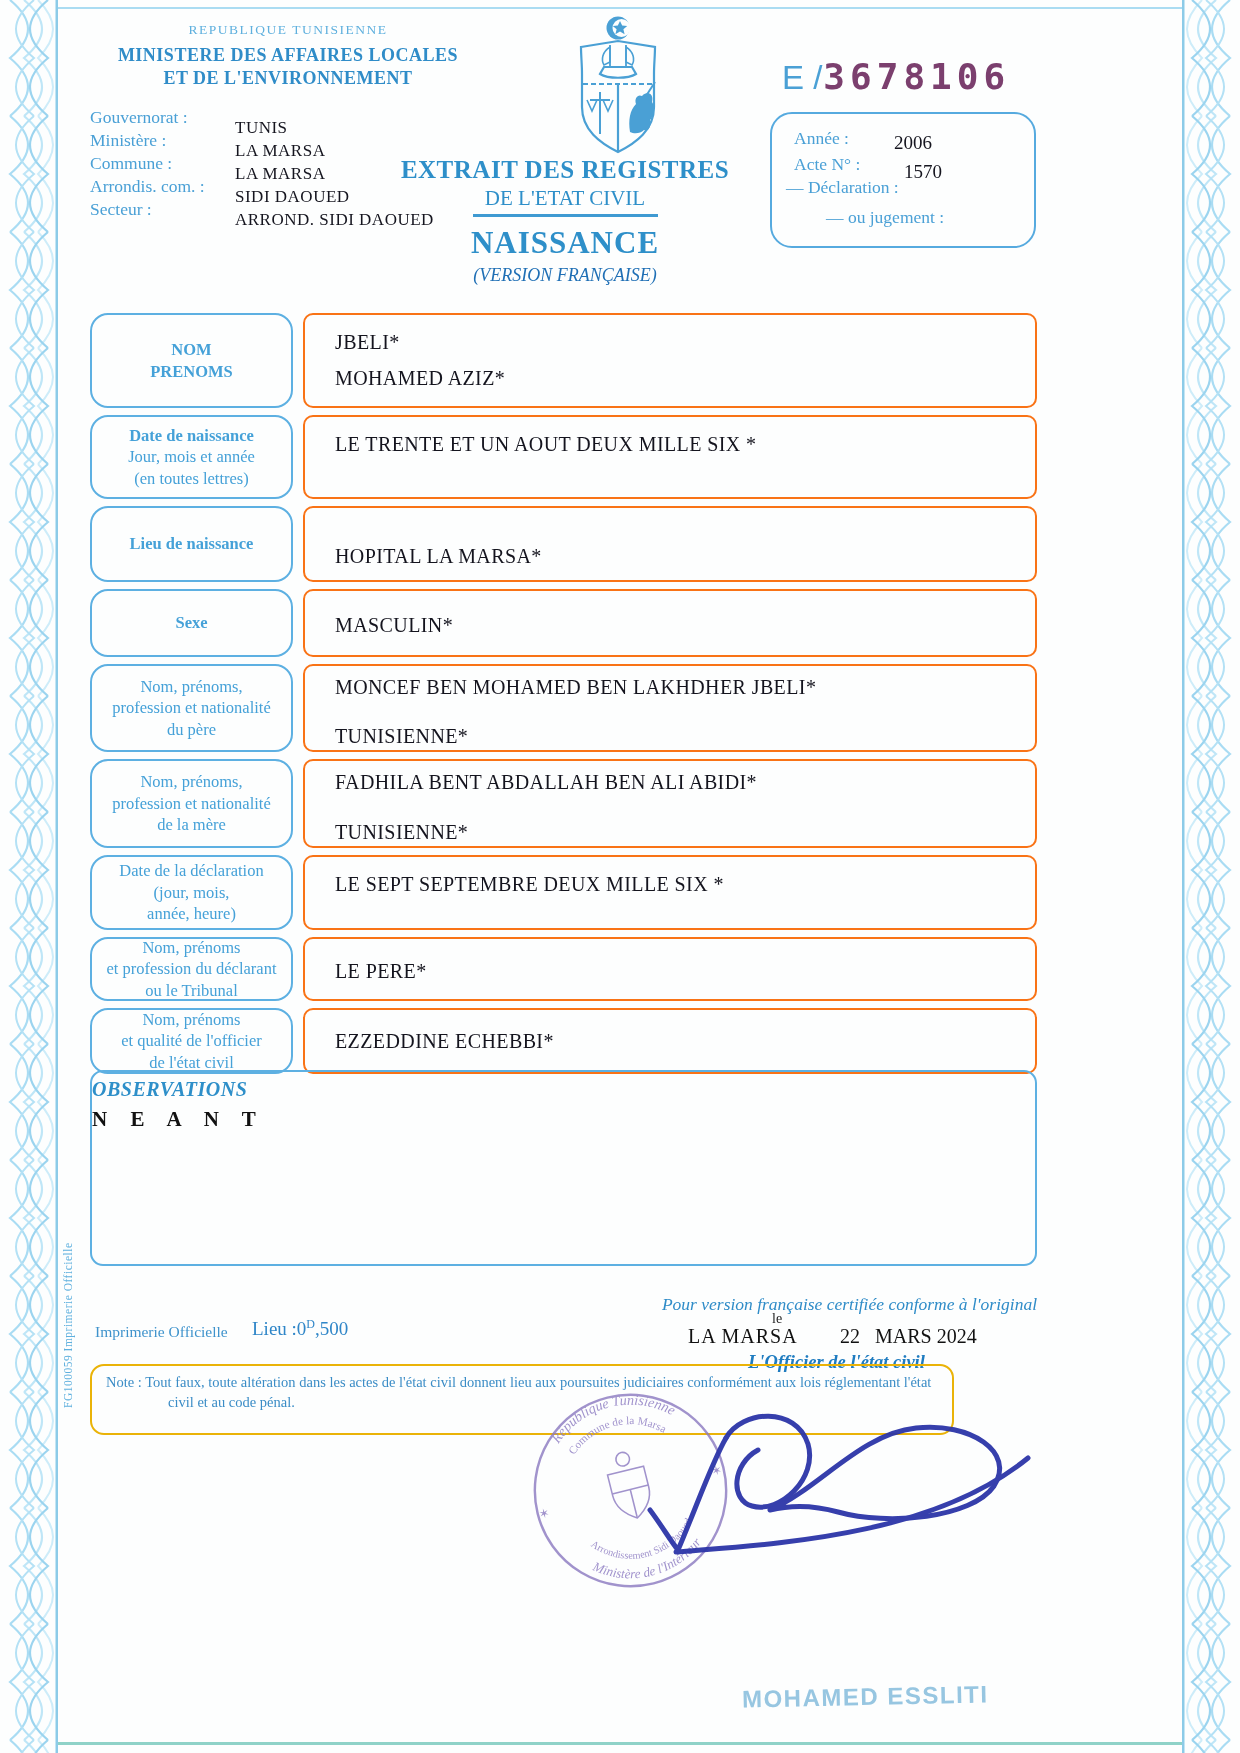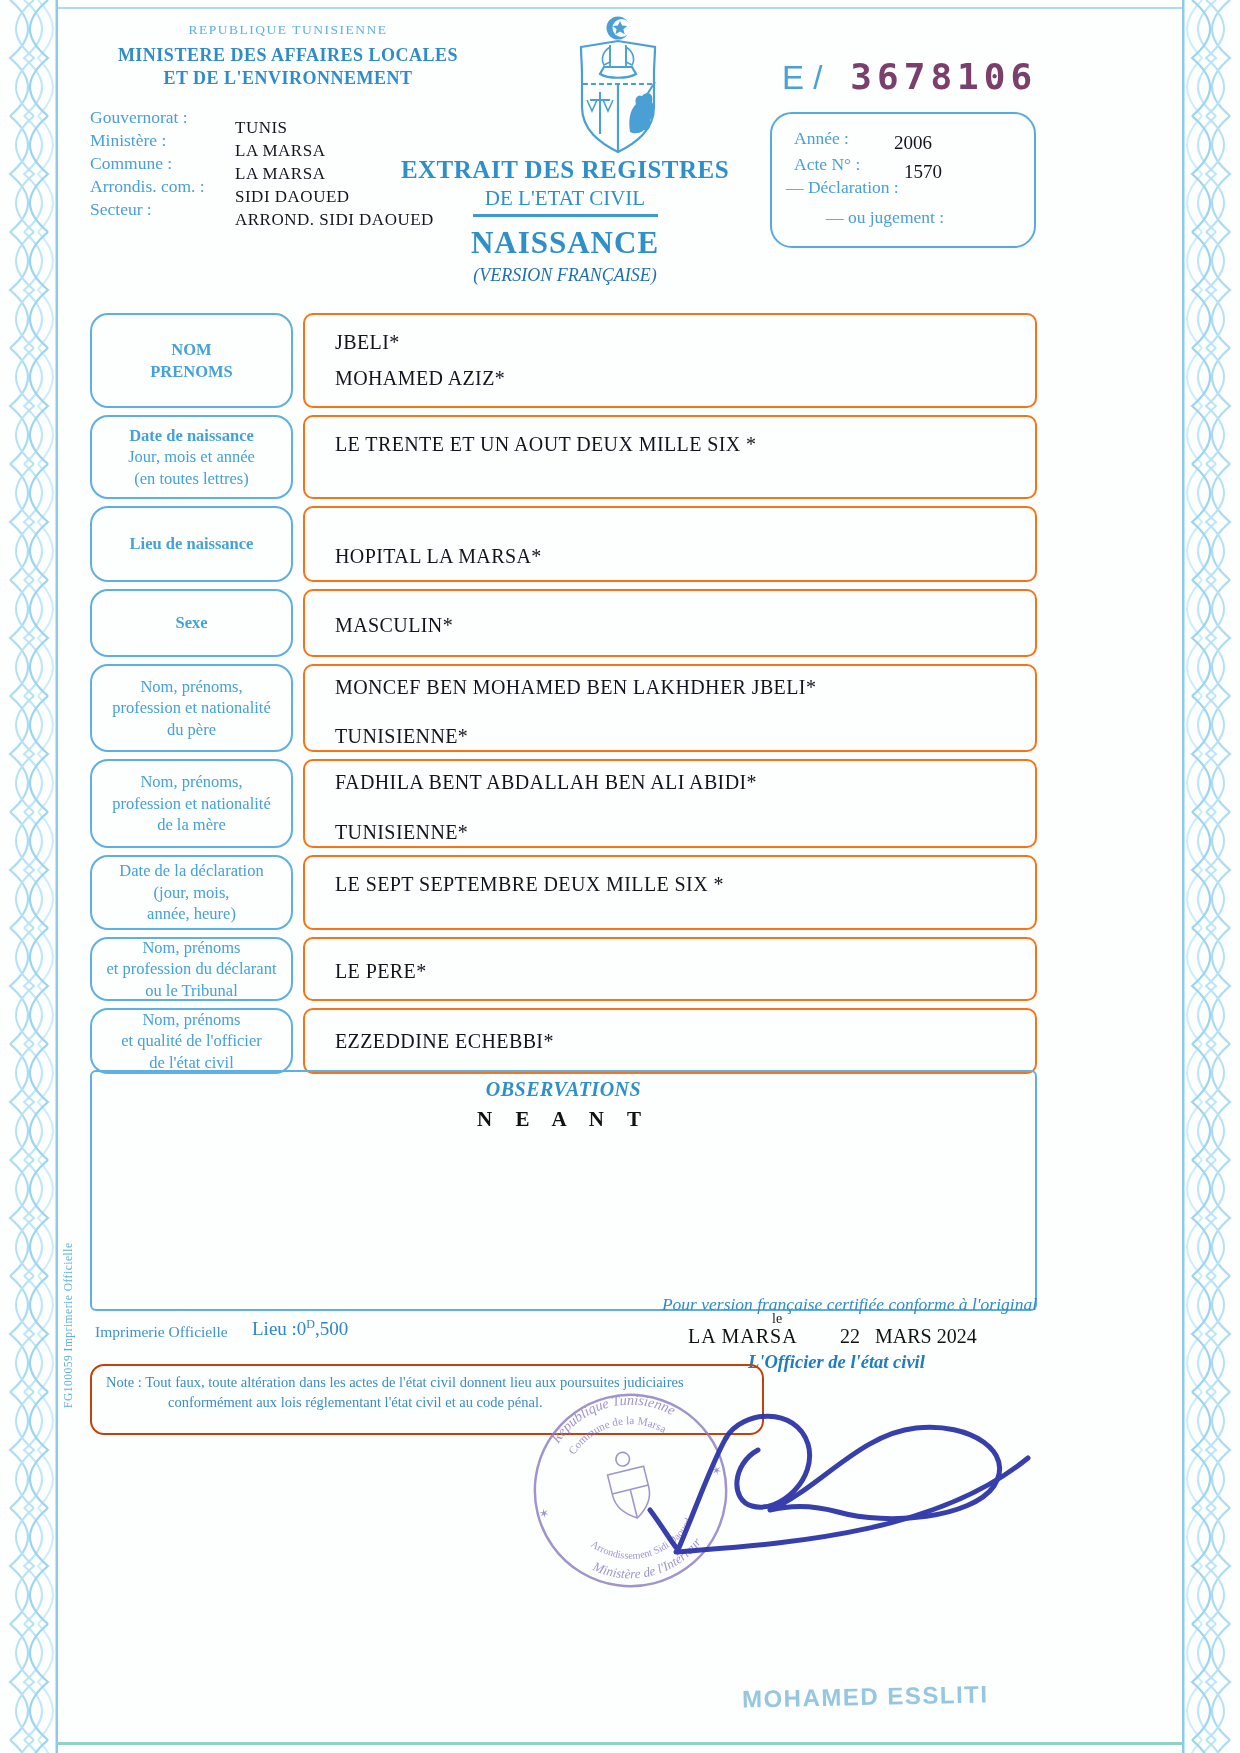--- a/index.html
+++ b/index.html
@@ -12,21 +12,21 @@
   .bottomline{position:absolute;top:1742px;left:58px;right:58px;height:3px;background:#8fd2c8;}
 
   
   .hdr{position:absolute;left:88px;top:22px;width:400px;text-align:center;}
   .republic{font-size:13.5px;letter-spacing:1.5px;color:#5fb0de;margin-bottom:6px;}
   .ministry{font-size:18px;font-weight:bold;color:#2f8cc8;letter-spacing:.5px;line-height:1.3;}
   .coat{position:absolute;left:568px;top:12px;}
   .serial{position:absolute;left:782px;top:56px;white-space:nowrap;}
   .serial-e{font-family:"Liberation Sans",sans-serif;font-size:33px;color:#4aa0d5;}
   .serial-num{font-family:"DejaVu Sans Mono",monospace;font-size:36px;font-weight:bold;
-              color:#7b3f6e;letter-spacing:5px;margin-left:28px;}
+              color:#7b3f6e;letter-spacing:5px;margin-left:1px;}
 
   
   .loc{position:absolute;left:90px;top:106px;}
   .loc-row{display:flex;line-height:23px;}
   .loc-label{width:145px;color:#4aa0d6;font-size:17.5px;}
   .loc-value{font-size:17px;color:#15151f;position:relative;top:10px;letter-spacing:.5px;}
 
   
   .title{position:absolute;left:330px;top:156px;width:470px;text-align:center;}
   .t1{font-size:25px;font-weight:bold;color:#2e8fc9;letter-spacing:.5px;}
@@ -56,41 +56,41 @@
   .r5{height:88px;} .r6{height:89px;} .r7{height:75px;} .r8{height:64px;} .r9{height:66px;}
   .r1 .fvalue{gap:13px;}
   .r2 .fvalue{justify-content:flex-start;padding-top:16px;}
   .r3 .fvalue{justify-content:flex-end;padding-bottom:12px;}
   .r4 .fvalue{padding-top:10px;}
   .r5 .fvalue,.r6 .fvalue{justify-content:space-between;padding-top:10px;padding-bottom:2px;}
   .r7 .fvalue{justify-content:flex-start;padding-top:16px;}
   .r8 .fvalue{padding-top:10px;}
 
   
-  .obs{position:absolute;left:90px;top:1070px;width:947px;height:241px;border:2.5px solid #5db0e2;
-       border-radius:6px;box-sizing:border-box;text-align:center;}
+  .obs{position:absolute;left:90px;top:1070px;width:947px;height:196px;border:2.5px solid #5db0e2;
+       border-radius:13px;box-sizing:border-box;text-align:left;}
   .obs-title{margin-top:6px;font-size:20px;font-weight:bold;font-style:italic;color:#2e8fc9;letter-spacing:.5px;}
   .obs-value{margin-top:6px;font-size:21px;font-weight:bold;color:#111;letter-spacing:9px;}
 
   
   .sidecode{position:absolute;left:62px;top:1408px;transform:rotate(-90deg);transform-origin:0 0;
             font-size:11.5px;color:#5fb0de;letter-spacing:.5px;white-space:nowrap;}
 
   
   .cert{position:absolute;left:620px;top:1294px;width:417px;text-align:right;
         font-style:italic;font-size:17.5px;color:#2f8cc8;}
   .imprim{position:absolute;left:95px;top:1323px;font-size:15.5px;color:#3f93cc;}
   .prix{position:absolute;left:252px;top:1317px;font-size:19px;color:#2f86c8;}
   .prix sup{font-size:12px;}
   .le{position:absolute;left:772px;top:1311px;font-size:14px;color:#222;}
   .place{position:absolute;left:688px;top:1325px;font-size:20px;letter-spacing:1px;color:#111;}
   .date{position:absolute;left:840px;top:1325px;font-size:20px;color:#111;white-space:pre;}
   .officier{position:absolute;left:748px;top:1352px;font-size:18.5px;font-weight:bold;
             font-style:italic;color:#1f7cc0;}
-  .notebox{position:absolute;left:90px;top:1364px;width:674px;min-height:70px;border:2px solid #c2410c;
+  .notebox{position:absolute;left:90px;top:1364px;width:864px;min-height:70px;border:2px solid #eab308;
            border-radius:14px;box-sizing:border-box;padding:6px 14px 20px 76px;text-indent:-62px;
            font-size:14.5px;line-height:1.4;color:#3a8cc6;}
 
   
   .stamp{position:absolute;left:528px;top:1388px;opacity:.82;}
   .signature{position:absolute;left:620px;top:1392px;}
   .officer-name{position:absolute;left:742px;top:1683px;font-family:"Liberation Sans",sans-serif;
                 font-weight:bold;font-size:24px;letter-spacing:1.5px;color:#8cc0de;
                 transform:rotate(-1.2deg);opacity:.9;}
 </style>

